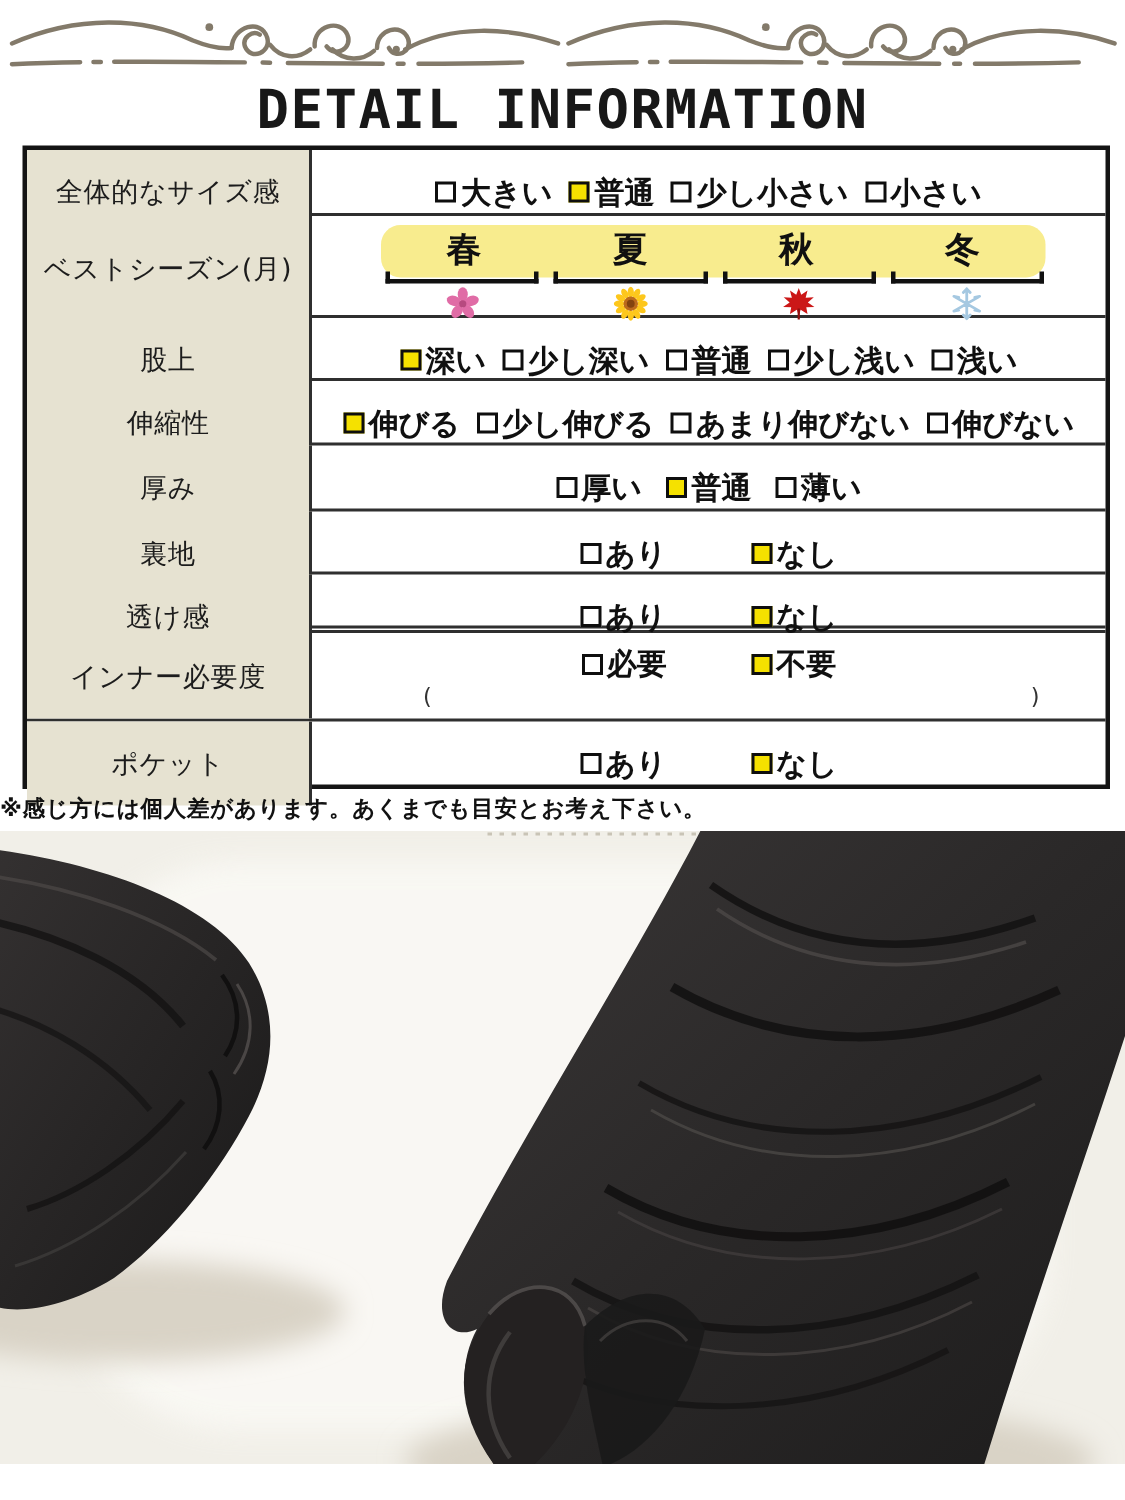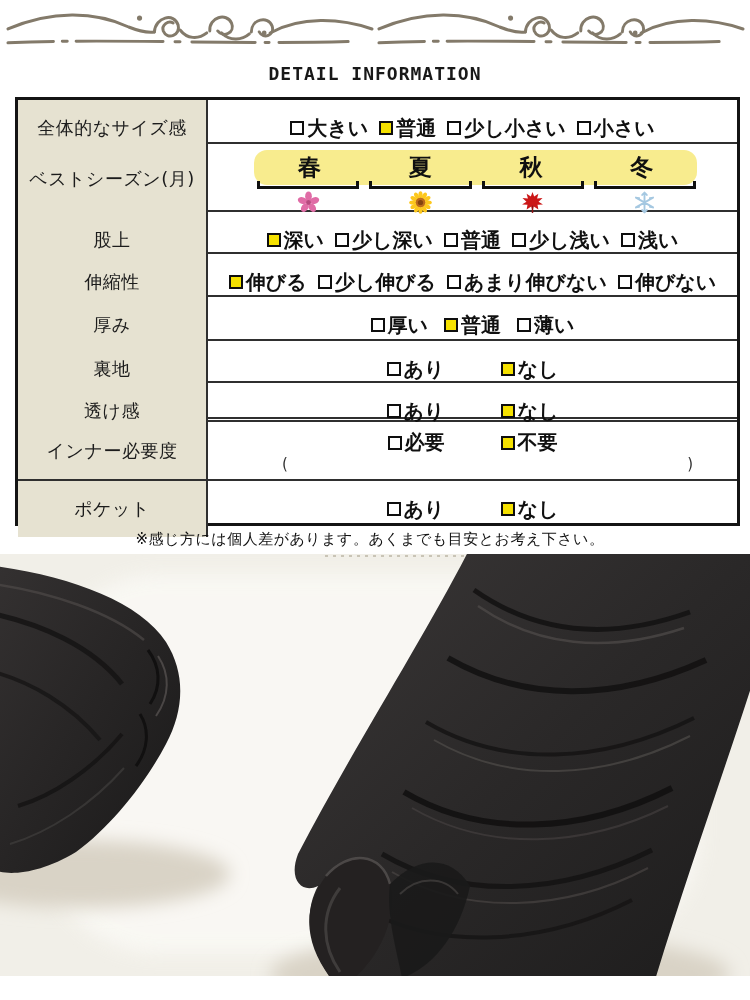--- a/index.html
+++ b/index.html
@@ -8,21 +8,21 @@
     --labelbg:#e6e2d1;
     --line:#2f2f2f;
     --outer:#141414;
     --flourish:#837a6a;
   }
   *{box-sizing:border-box;margin:0;padding:0}
   body{width:750px;background:#fff;font-family:"DejaVu Sans","Liberation Sans",sans-serif;}
   .page{width:750px;height:1000px;overflow:hidden;background:#fff;position:relative}
   .flourish{display:block;margin:2px auto 0;width:742px;height:50px}
   .title{font-family:"DejaVu Sans Mono","Liberation Mono",monospace;font-weight:bold;
-         font-size:18px;letter-spacing:1px;text-align:center;color:#181818;
+         font-size:36px;letter-spacing:1px;text-align:center;color:#181818;
          margin:8px 0 9px;line-height:28px;white-space:pre}
   .dtable{margin-left:15px;width:725px;border:3px solid var(--outer);background:#fff}
   .trow{display:grid;grid-template-columns:190px 1fr;border-top:2px solid var(--line)}
   .trow:first-child{border-top:none}
   .trow.row-8{border-top:5px double var(--line)}
   .row-1{height:42px}.row-2{height:68px}.row-3{height:42px}.row-4{height:43px}
   .row-5{height:44px}.row-6{height:42px}.row-7{height:36px}.row-8{height:62px}.row-9{height:44px}
   .tlabel{background:var(--labelbg);border-right:2px solid var(--line);
           display:flex;align-items:center;justify-content:center;text-align:center;
           font-size:18px;color:#1c1c1c;padding:16px 2px;letter-spacing:0.5px}
@@ -41,21 +41,21 @@
   
   .sbar{height:35px;margin:6px 40px 0 46px;background:var(--seasonbar);border-radius:13px;
         display:flex;align-items:center}
   .sbar span{flex:1;text-align:center;font-size:23px;font-weight:700;color:#101010;line-height:35px}
   .sbrackets{display:flex;margin:-4px 36px 0 44px;height:8px}
   .sbrackets div{flex:1;margin:0 5px;height:8px;border-left:3px solid #101010;
                  border-right:3px solid #101010;border-bottom:3px solid #101010}
   .sicons{display:flex;margin:2px 36px 0 44px}
   .sicons span{flex:1;text-align:center;line-height:23px}
   .sicons svg{vertical-align:top}
-  .note{width:740px;text-align:center;font-size:15px;font-weight:400;color:#111;
+  .note{width:740px;text-align:left;font-size:15px;font-weight:700;color:#111;
         margin-top:4px;letter-spacing:0.5px}
   .photo{display:block;margin-top:5px;width:750px;height:422px}
 </style>
 </head>
 <body>
 
 <div class="page">
 
   <svg class="flourish" viewBox="0 0 750 50" fill="none" stroke="#837a6a" stroke-width="3" stroke-linecap="round" stroke-linejoin="round">
     <g id="fl">

